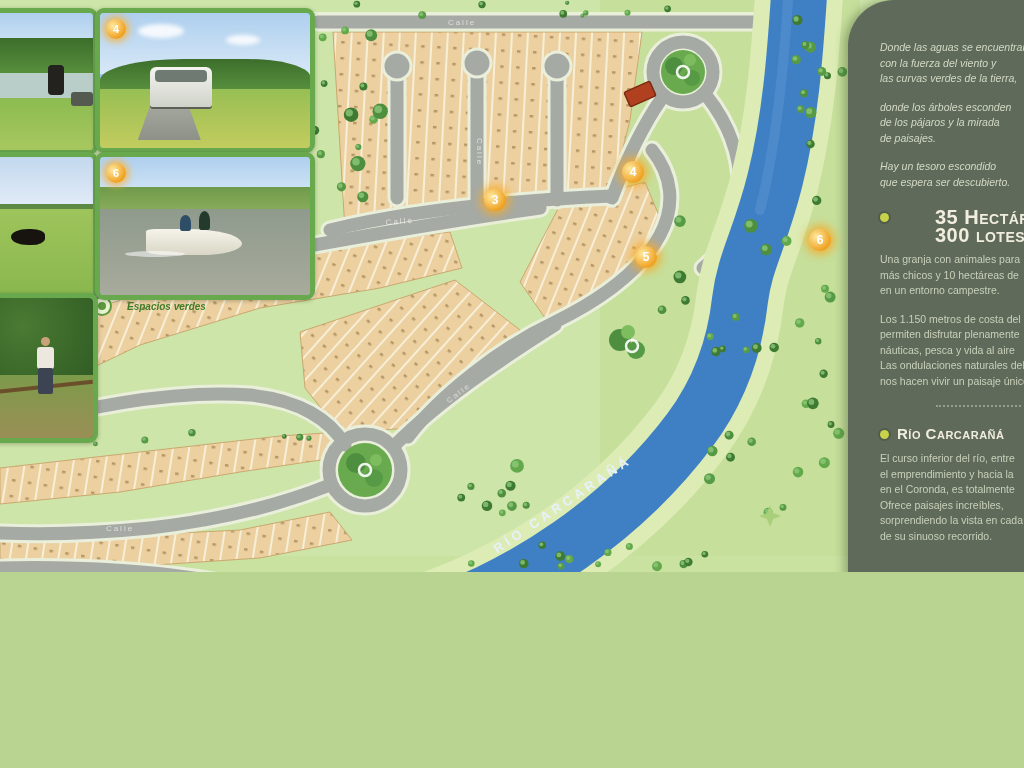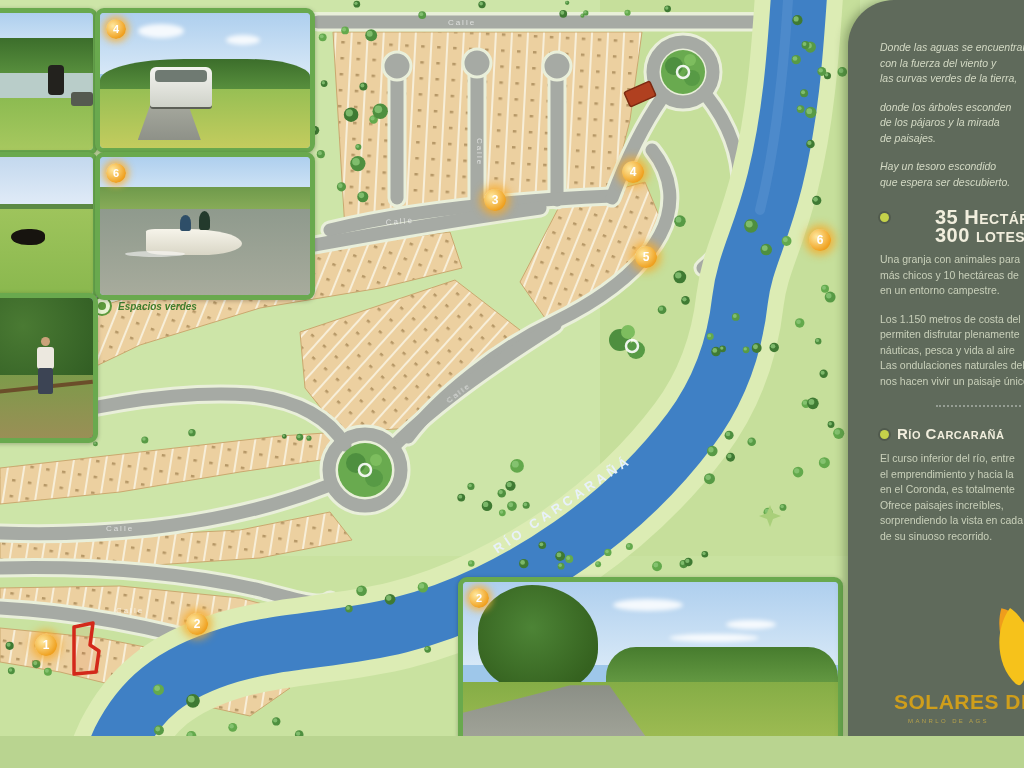--- a/index.html
+++ b/index.html
@@ -1,16 +1,16 @@
 <!DOCTYPE html>
 <html><head>
 <meta charset="utf-8">
 <style>
   html,body{margin:0;padding:0;background:#b9d490;}
-  #stage{position:relative;width:1024px;height:736px;overflow:hidden;
+  #stage{position:relative;width:1024px;height:572px;overflow:hidden;
          background:#bef264;font-family:"Liberation Sans",sans-serif;}
   svg text{font-family:"Liberation Sans",sans-serif;}
 
   
   .photo{position:absolute;border:5px solid #69a94e;border-radius:9px;
          box-shadow:0 1px 4px rgba(0,0,0,.25);overflow:hidden;background:#9ec7ea;}
   .photo .sky{position:absolute;left:0;top:0;right:0;height:45%;
         background:linear-gradient(#aecfee,#d7e8f7);}
   .cloud{position:absolute;background:rgba(255,255,255,.85);border-radius:50%;filter:blur(2px);}
   .treeline{position:absolute;left:0;right:0;height:26%;
@@ -23,21 +23,21 @@
         color:#fff;font-size:11px;font-weight:bold;display:flex;align-items:center;justify-content:center;}
 
   
   .map-badge{position:absolute;width:22px;height:22px;border-radius:50%;
         background:radial-gradient(circle at 35% 35%,#ffe9a0,#efa01e 72%);
         box-shadow:0 0 9px 4px rgba(248,170,40,.8);
         color:#fff;font-size:12px;font-weight:bold;display:flex;align-items:center;justify-content:center;}
 
   
   #legend{position:absolute;left:92px;top:296px;display:flex;align-items:center;gap:6px;}
-  #legend span{font-size:10px;font-style:italic;color:#3f7d2d;font-weight:bold;}
+  #legend span{font-size:10px;font-style:italic;color:#3f7d2d;font-weight:bold;padding-left:9px;}
 
   
   #sidebar{position:absolute;left:848px;top:0;width:260px;height:768px;
         background:#5f6a5b;border-top-left-radius:46px;
         box-shadow:-4px 0 10px rgba(40,60,30,.35);
         padding:40px 0 0 32px;box-sizing:border-box;color:#c9d0ba;}
   #sidebar p{margin:0 0 13px 0;font-size:10.5px;line-height:15.5px;width:215px;white-space:pre-line;}
   .intro{font-style:italic;color:#d3d9c4;}
   .sec-head{display:flex;align-items:flex-start;gap:8px;margin:18px 0 8px 0;}
   .bullet{width:9px;height:9px;border-radius:50%;background:#c5d24a;

